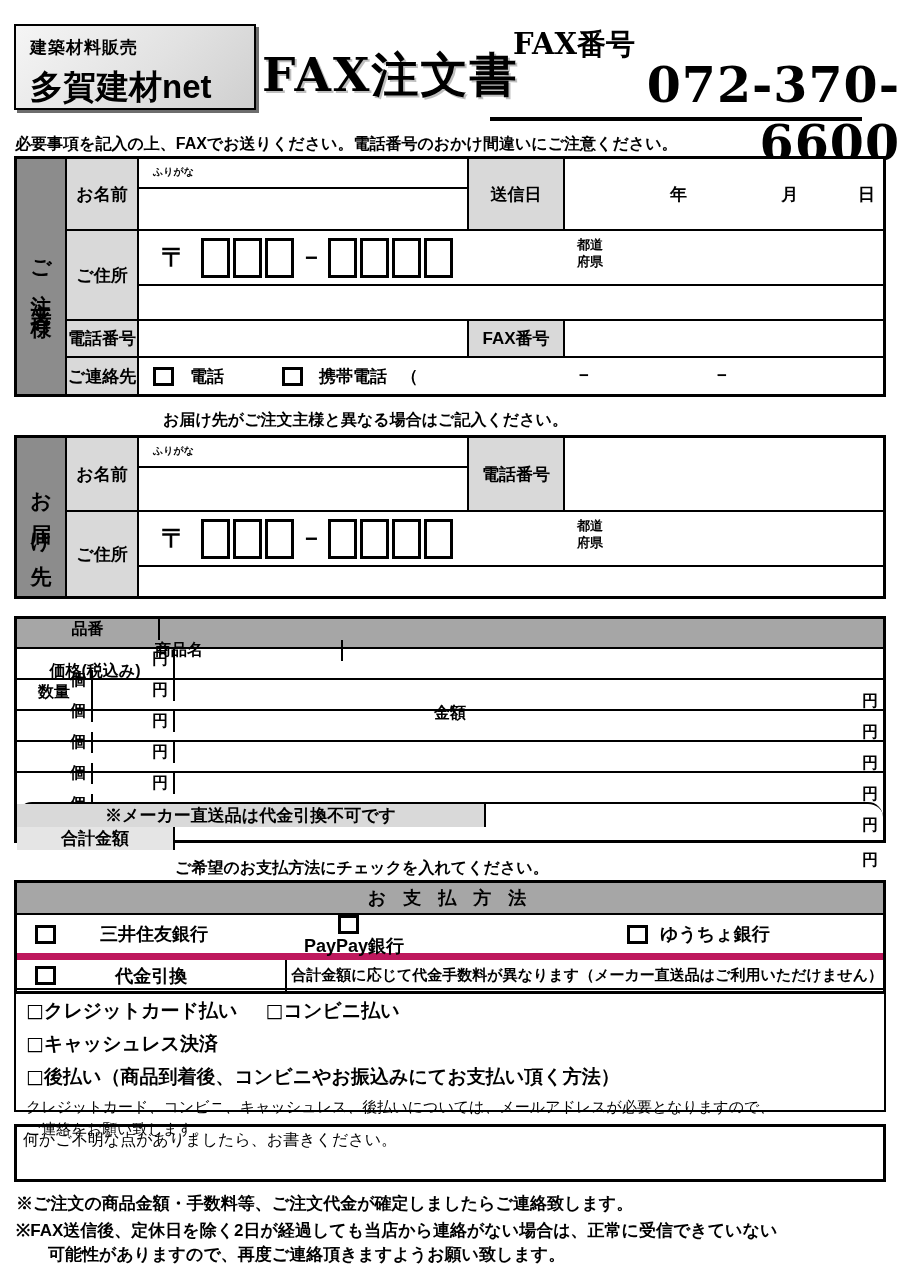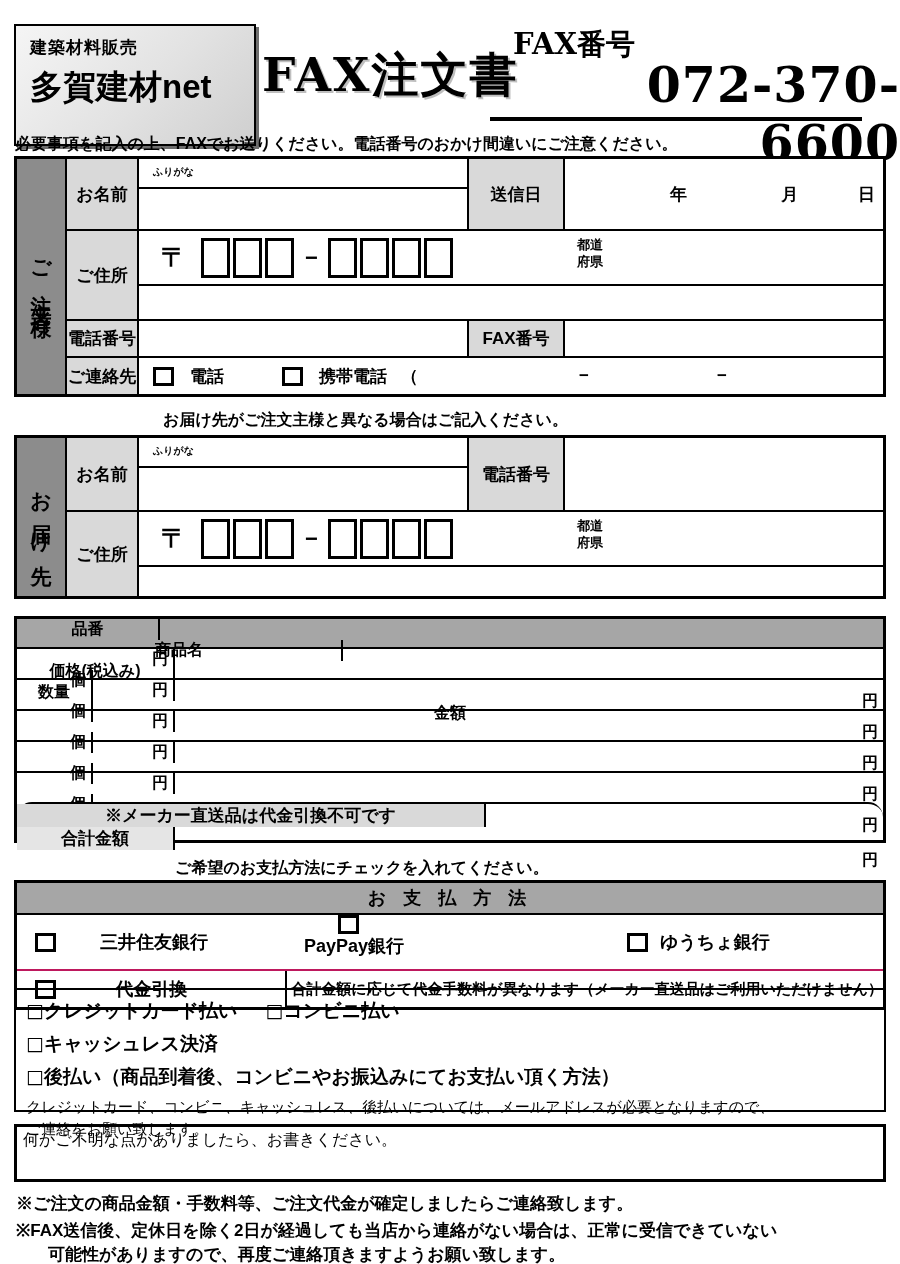--- a/index.html
+++ b/index.html
@@ -8,21 +8,21 @@
     position: relative;
     background: #ffffff;
     font-family: "Liberation Sans", sans-serif;
     color: #000;
     overflow: hidden;
   }
   .abs { position: absolute; }
 
   
   .logo-box {
-    left: 14px; top: 24px; width: 242px; height: 122px;
+    left: 14px; top: 24px; width: 242px; height: 86px;
     border: 2px solid #000;
     background: linear-gradient(135deg, #f5f5f5 0%, #e2e2e2 55%, #cfcfcf 100%);
     box-shadow: 3px 3px 0 rgba(60,60,60,.75);
     padding: 10px 0 0 14px;
   }
   .logo-small { font-size: 17px; font-weight: bold; letter-spacing: 1px; }
   .logo-large { font-size: 33px; font-weight: bold; margin-top: 6px; letter-spacing: 0px; }
   .doc-title {
     left: 262px; top: 44px;
     font-family: "DejaVu Serif", serif;
@@ -117,27 +117,27 @@
   .bg-light { background: #d9d9d9; }
   .bg-mid { background: #e5e5e5; }
   .center { display: flex; align-items: center; justify-content: center; font-size: 17px; font-weight: bold; }
 
   
   .paytable { left: 14px; top: 880px; width: 872px; border: 3px solid #000; }
   .payhead {
     height: 30px; background: #a6a6a6; display: flex; align-items: center; justify-content: center;
     font-size: 18px; font-weight: bold; letter-spacing: 6px;
   }
-  .bankrow { position: relative; height: 56px; border-top: 2px solid #000; }
+  .bankrow { position: relative; height: 40px; border-top: 2px solid #000; }
   .bankopt { position: absolute; top: 0; height: 100%; display: flex; align-items: center; font-size: 18px; font-weight: bold; }
   .bankopt .cb { margin-right: 12px; }
   .bo1 { left: 18px; } .bo1 .cb { margin-right: 44px; }
   .bo2 { left: 287px; flex-direction: column; }
   .bo3 { left: 610px; }
-  .codrow { display: flex; border-top: 2px solid #be185d; height: 38px; }
+  .codrow { display: flex; border-top: 7px solid #be185d; height: 38px; }
   .codleft { width: 294px; border-right: 2px solid #000; position: relative; display: flex; align-items: center; justify-content: center; font-size: 18px; font-weight: bold; }
   .codleft .cb { position: absolute; left: 18px; }
   .codnote { flex: 1; display: flex; align-items: center; font-size: 15px; font-weight: bold; padding-left: 4px; white-space: nowrap; }
 
   .credit-box {
     left: 14px; top: 988px; width: 872px; height: 124px;
     border: 2px solid #000; padding: 8px 10px 0 10px;
     font-family: "DejaVu Serif", serif;
   }
   .credit-line { font-size: 19px; font-weight: bold; margin-bottom: 7px; }

